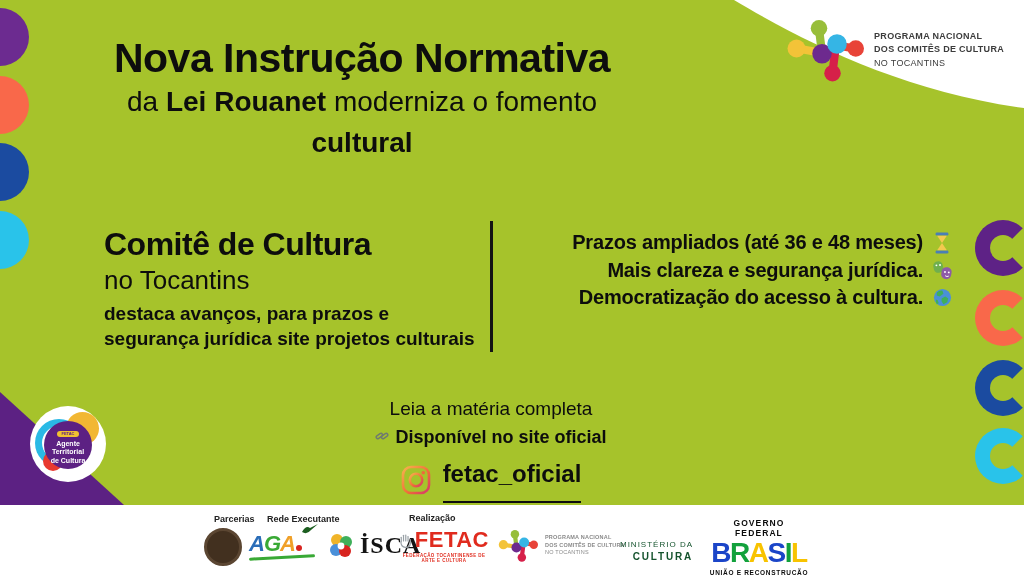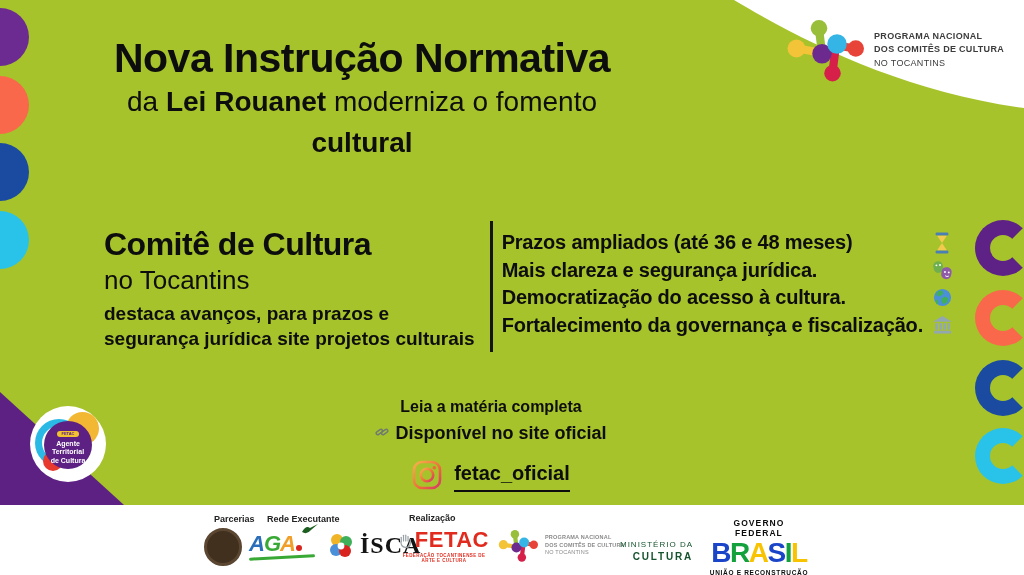--- a/index.html
+++ b/index.html
@@ -53,30 +53,30 @@
   
   .info{position:absolute;left:104px;top:228px;width:390px;}
   .ih{font-size:32px;font-weight:800;letter-spacing:-.5px;line-height:1.05;}
   .is{font-size:26px;font-weight:400;margin-top:4px;line-height:1.1;}
   .ib{font-size:19px;font-weight:700;margin-top:7px;line-height:1.32;}
 
   .divider{position:absolute;left:490px;top:221px;width:3px;height:131px;background:#141414;}
 
   
   .hl{position:absolute;right:72px;top:229px;}
-  .hl .row{display:flex;justify-content:space-between;align-items:center;gap:9px;height:27.5px;
+  .hl .row{display:flex;justify-content:flex-end;align-items:center;gap:9px;height:27.5px;
            font-size:20px;font-weight:700;letter-spacing:-.2px;}
   .hl .ic{width:20px;display:flex;justify-content:center;}
 
   
   .cta{position:absolute;left:341px;top:398px;width:300px;text-align:center;}
-  .cta .c1{font-size:16px;font-weight:700;}
+  .cta .c1{font-size:19px;font-weight:400;}
   .cta .c2{font-size:18px;font-weight:700;margin-top:7px;display:flex;justify-content:center;align-items:center;gap:6px;}
   .insta{position:absolute;left:341px;top:460px;width:300px;display:flex;justify-content:center;align-items:center;gap:12px;}
-  .handle{font-size:20px;font-weight:800;border-bottom:2.5px solid #0d0d0d;padding-bottom:5px;}
+  .handle{font-size:24px;font-weight:800;border-bottom:2.5px solid #0d0d0d;padding-bottom:13px;}
 
   
   .footer{position:absolute;left:0;top:505px;width:812px;height:70px;background:#fff;}
   .lbl{position:absolute;font-size:9px;font-weight:700;color:#222;}
   .lbl.p{left:214px;top:9px;} .lbl.r{left:267px;top:9px;} .lbl.z{left:409px;top:8px;}
   .brown{position:absolute;left:204px;top:23px;width:38px;height:38px;border-radius:50%;
          background:#42301f;border:3px solid #5b4632;box-sizing:border-box;}
   .aga{position:absolute;left:249px;top:28px;width:66px;}
   .aga .ltrs{font-style:italic;font-weight:800;font-size:22px;letter-spacing:-1px;line-height:1;}
   .aga .a1{color:#2a6db8;} .aga .g{color:#39a935;} .aga .a2{color:#f0a028;}
@@ -189,33 +189,20 @@
         <span>Democratização do acesso à cultura.</span>
         <span class="ic">
           <svg width="19" height="19" viewBox="0 0 20 20">
             <circle cx="10" cy="10" r="9" fill="#4a90d9"></circle>
             <path d="M4 5 q3-3 6-2 l1 3 -4 3 -3-1 Z" fill="#3faf5a"></path>
             <path d="M9 11 l4-2 3 2 -1 4 -4 2 -2-3 Z" fill="#3faf5a"></path>
             <path d="M3 12 l2 1 1 3 -2 1 q-1.5-2-1-5 Z" fill="#3faf5a"></path>
           </svg>
         </span>
       </div>
-      <div class="row">
-        <span>Fortalecimento da governança e fiscalização.</span>
-        <span class="ic">
-          <svg width="19" height="18" viewBox="0 0 20 19">
-            <polygon points="10,0 0,6 20,6" fill="#93a7b2"></polygon>
-            <rect x="2.5" y="7.5" width="2.6" height="7" fill="#93a7b2"></rect>
-            <rect x="6.8" y="7.5" width="2.6" height="7" fill="#93a7b2"></rect>
-            <rect x="11" y="7.5" width="2.6" height="7" fill="#93a7b2"></rect>
-            <rect x="15.2" y="7.5" width="2.6" height="7" fill="#93a7b2"></rect>
-            <rect x="1" y="15.5" width="18" height="3" fill="#93a7b2"></rect>
-          </svg>
-        </span>
-      </div>
     </div>
 
     <div class="tri"></div>
 
     <div class="badge">
       <div class="cring"></div>
       <div class="ydot"></div>
       <div class="rdot"></div>
       <div class="pdot">
         <span class="pill">FETAC</span>

